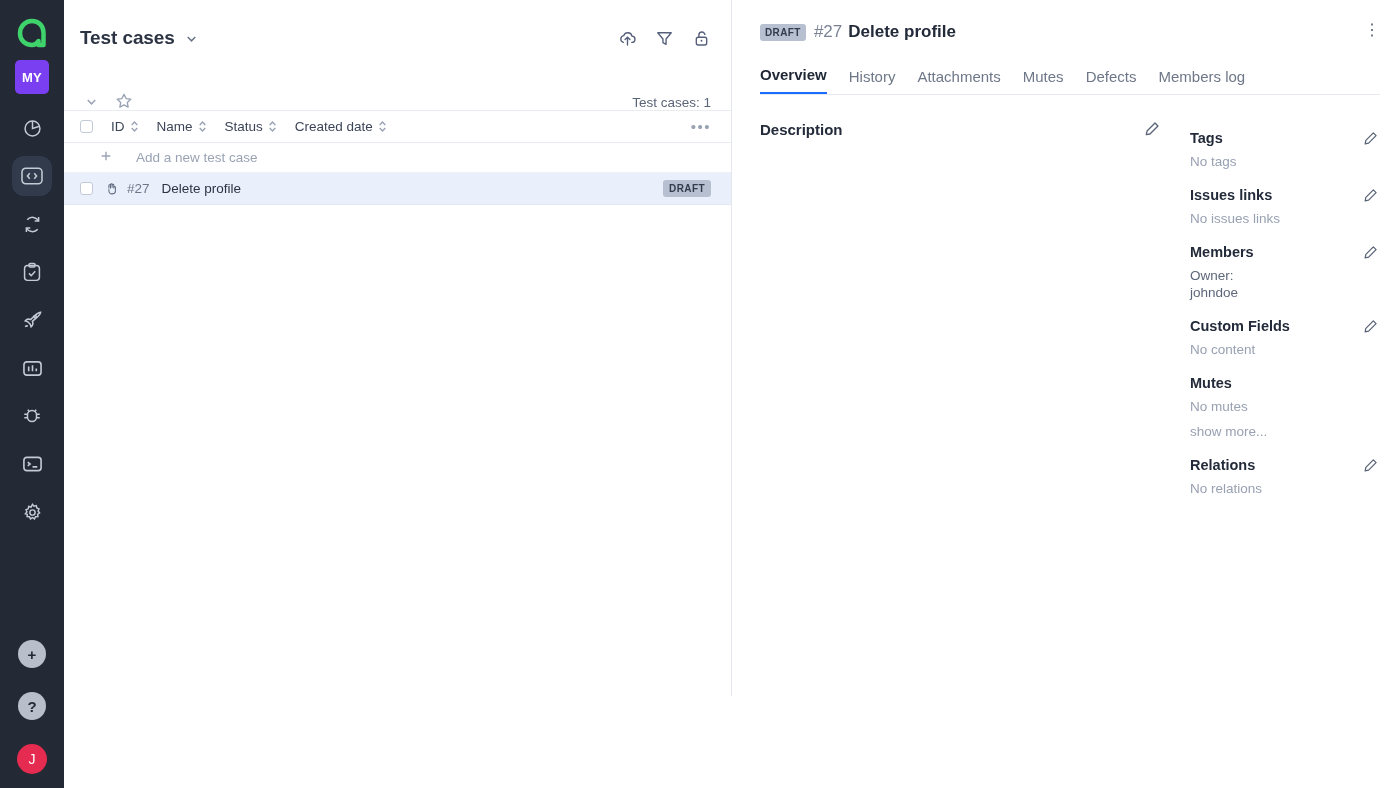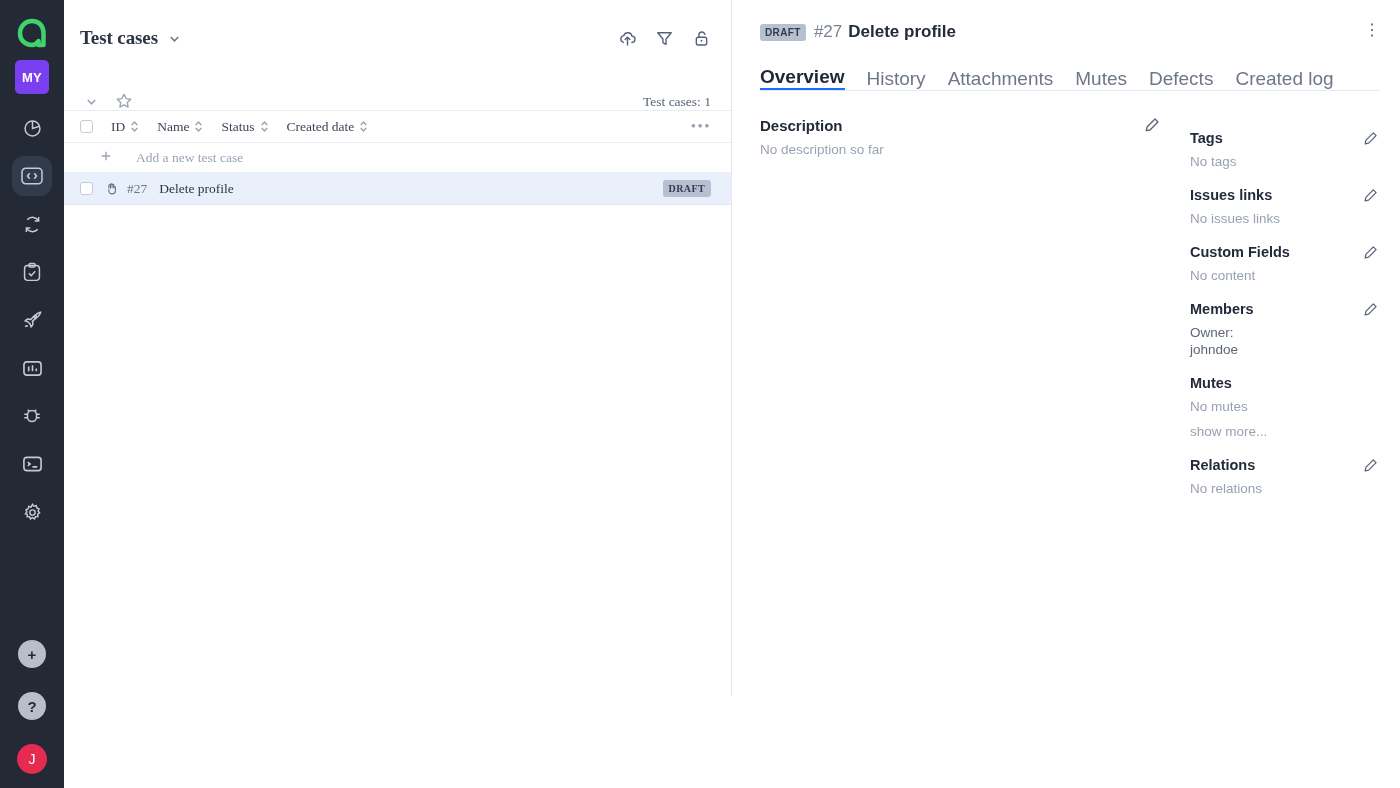--- a/index.html
+++ b/index.html
@@ -40,21 +40,21 @@
     margin-bottom:24px; color:#232a36; font-weight:bold; font-size:15px;
   }
   .rail-circle.grey { background:#b9bfca; }
   .rail-avatar {
     width:30px;height:30px;border-radius:50%;background:#e52b50;color:#fff;
     display:flex;align-items:center;justify-content:center;font-size:14px;
     margin-bottom:14px;
   }
 
   
-  .listpane { width:668px; flex:0 0 668px; height:696px; border-right:1px solid #e4e8ee; background:#fff; position:relative;font-family:Liberation Serif, serif;}
+  .listpane { width:668px; flex:0 0 668px; height:696px; border-right:1px solid #e4e8ee; background:#fff; position:relative;}
   .list-head { display:flex; align-items:center; padding:20px 20px 0 16px; height:56px;}
   .list-title { font-size:19px; font-weight:bold; color:#2c3444; letter-spacing:-.1px;}
   .chev-btn { margin-left:9px; color:#6b7587; display:flex; align-items:center; cursor:pointer;}
   .list-head-actions { margin-left:auto; display:flex; align-items:center; gap:18px; color:#57607a;}
   .icon-btn { cursor:pointer; display:flex; align-items:center; justify-content:center;}
 
   .list-sub { display:flex; align-items:flex-end; padding:0 20px 0 20px; height:44px; margin-top:10px;}
   .list-sub .sub-left { display:flex; align-items:center; gap:16px; color:#9aa3b4;}
   .count { margin-left:auto; font-size:13.5px; color:#5b6578;}
 
@@ -97,21 +97,21 @@
   .dtitle { display:flex; align-items:center; }
   .dbadge {
     background:#b6c0d0;color:#323b4b;font-size:10px;font-weight:bold;letter-spacing:.4px;
     padding:3px 5px;border-radius:3px; margin-right:8px;
   }
   .dnum { font-size:17px; color:#7a8394; margin-right:6px;}
   .dname { font-size:17px; font-weight:bold; color:#232b3a;}
   .kebab { position:absolute; right:20px; top:28px; color:#5a6478; cursor:pointer; letter-spacing:0; font-size:16px; line-height:4px; text-align:center;}
 
   .tabs { display:flex; align-items:flex-end; gap:22px; margin-top:24px; border-bottom:1px solid #e7ebf1; width:620px;}
-  .tab { font-size:19px; color:#6e7788; cursor:pointer; }
+  .tab { font-size:15px; color:#6e7788; padding-bottom:9px; cursor:pointer; }
   .tab.active { color:#1f2736; font-weight:bold; border-bottom:2.5px solid #1a6dff; }
 
   .sec-title { font-size:15px; font-weight:bold; color:#232b3a;}
   .sec-empty { font-size:13.5px; color:#9aa3b4; margin-top:8px;}
   .pencil { color:#5a6478; cursor:pointer; display:flex;}
 
   .desc-block { margin-top:26px; width:400px; display:flex; align-items:flex-start;}
   .desc-block .txtcol { flex:1 1 auto;}
 
   
@@ -312,27 +312,26 @@
         <span class="dnum">#27</span>
         <span class="dname">Delete profile</span>
       </div>
 
       <div class="tabs">
         <div class="tab active">Overview</div>
         <div class="tab">History</div>
         <div class="tab">Attachments</div>
         <div class="tab">Mutes</div>
         <div class="tab">Defects</div>
-        <div class="tab">Created log</div>
+        <div class="tab">Members log</div>
       </div>
 
       <div class="desc-block">
         <div class="txtcol">
           <div class="sec-title">Description</div>
-          <div class="sec-empty">No description so far</div>
         </div>
         <div class="pencil">
           <svg width="16" height="16" viewBox="0 0 18 18" fill="none" stroke="currentColor" stroke-width="1.5" stroke-linejoin="round">
               <path d="M12.4 2.3l3.3 3.3-9 9-4.1.8.8-4.1z"></path>
             </svg>
         </div>
       </div>
     </div>
 
     <div class="detail-side">
@@ -357,45 +356,45 @@
                 <path d="M12.4 2.3l3.3 3.3-9 9-4.1.8.8-4.1z"></path>
               </svg>
           </div>
         </div>
         <div class="meta-v">No issues links</div>
       </div>
 
 
       <div>
         <div class="meta-row">
+          <div class="meta-h">Members</div>
+          <div class="pencil" style="margin-left:auto">
+            <svg width="15" height="15" viewBox="0 0 18 18" fill="none" stroke="currentColor" stroke-width="1.5" stroke-linejoin="round">
+                <path d="M12.4 2.3l3.3 3.3-9 9-4.1.8.8-4.1z"></path>
+              </svg>
+          </div>
+        </div>
+        <div class="meta-v dark">Owner:</div>
+        <div class="meta-v dark" style="margin-top:2px">johndoe</div>
+      </div>
+
+      <div>
+        <div class="meta-row">
           <div class="meta-h">Custom Fields</div>
           <div class="pencil" style="margin-left:auto">
             <svg width="15" height="15" viewBox="0 0 18 18" fill="none" stroke="currentColor" stroke-width="1.5" stroke-linejoin="round">
                 <path d="M12.4 2.3l3.3 3.3-9 9-4.1.8.8-4.1z"></path>
               </svg>
           </div>
         </div>
         <div class="meta-v">No content</div>
       </div>
 
       <div>
         <div class="meta-row">
-          <div class="meta-h">Members</div>
-          <div class="pencil" style="margin-left:auto">
-            <svg width="15" height="15" viewBox="0 0 18 18" fill="none" stroke="currentColor" stroke-width="1.5" stroke-linejoin="round">
-                <path d="M12.4 2.3l3.3 3.3-9 9-4.1.8.8-4.1z"></path>
-              </svg>
-          </div>
-        </div>
-        <div class="meta-v dark">Owner:</div>
-        <div class="meta-v dark" style="margin-top:2px">johndoe</div>
-      </div>
-
-      <div>
-        <div class="meta-row">
           <div class="meta-h">Mutes</div>
         </div>
         <div class="meta-v">No mutes</div>
         <div class="showmore">show more...</div>
       </div>
 
       <div>
         <div class="meta-row">
           <div class="meta-h">Relations</div>
           <div class="pencil" style="margin-left:auto">

